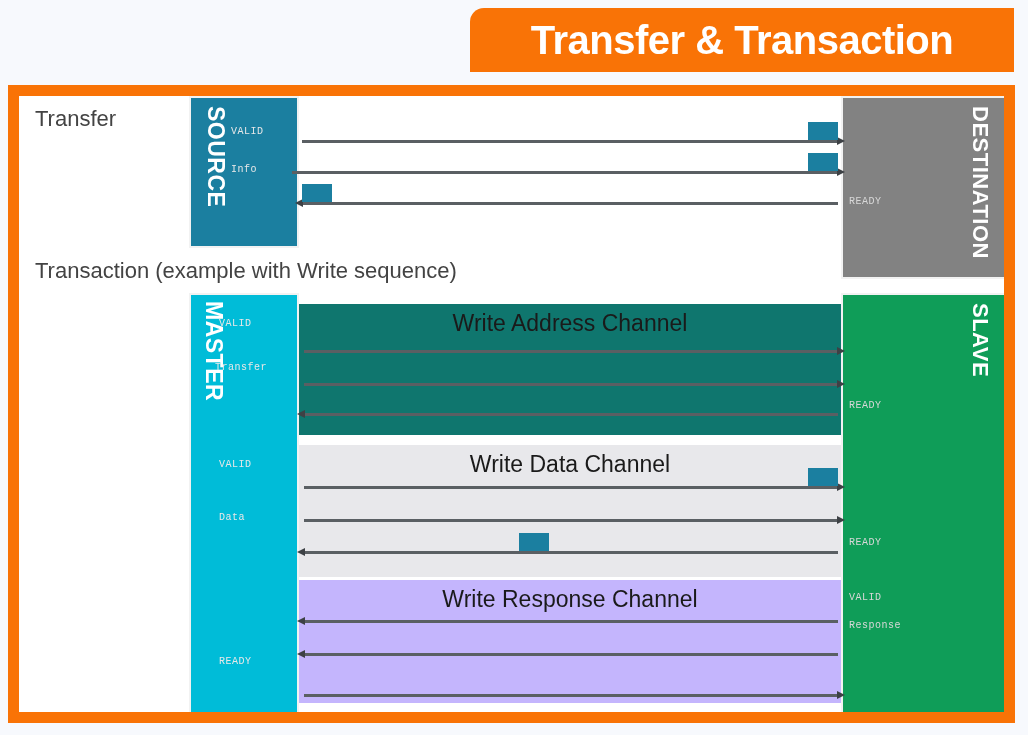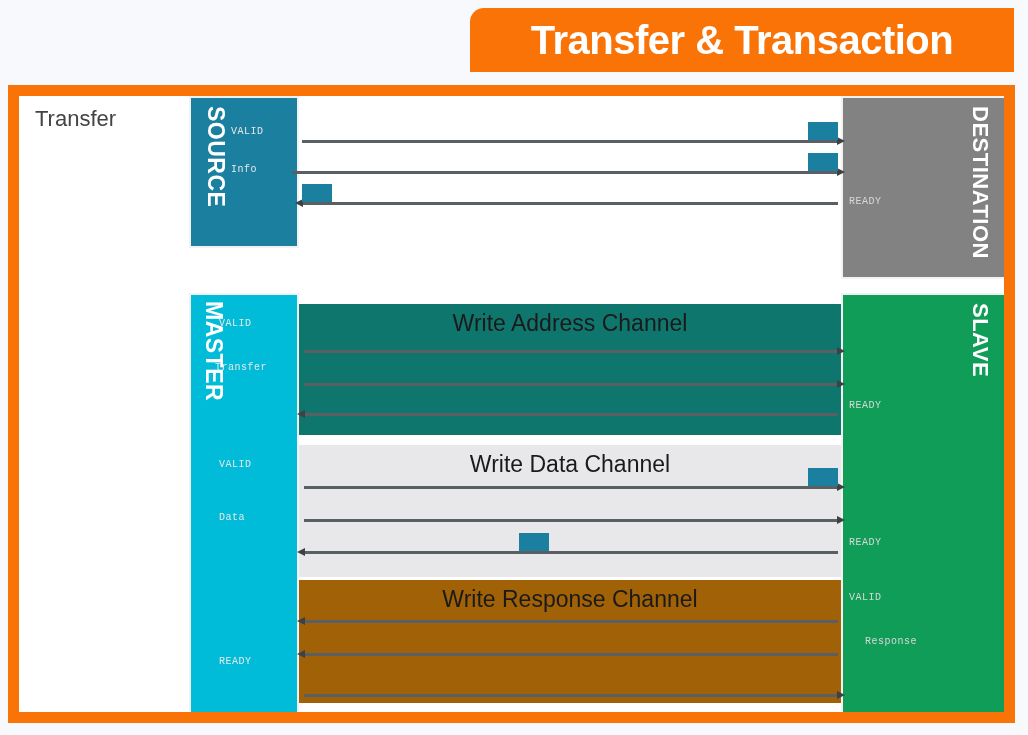--- a/index.html
+++ b/index.html
@@ -99,21 +99,21 @@
     position: absolute;
     left: 0; right: 0; top: 6px;
     text-align: center;
     font-size: 23px;
     color: #1a1a1a;
     font-family: "Liberation Sans", sans-serif;
     white-space: nowrap;
   }
   .band-addr { top: 208px; height: 131px; background: #0f766e; }
   .band-data { top: 349px; height: 132px; background: #e8e8eb; }
-  .band-resp { top: 484px; height: 123px; background: #a16207; }
+  .band-resp { top: 484px; height: 123px; background: #c4b5fd; }
 
   
   .arrow {
     position: absolute;
     height: 3px;
     background: #5a5f63;
   }
   .arrow::after {
     content: "";
     position: absolute;
@@ -144,20 +144,21 @@
 <div id="page">
 
   <div class="banner">
     <span class="banner-text">Transfer &amp; Transaction</span>
   </div>
 
   <div class="frame">
     <div class="panel">
 
       <div class="caption caption-transfer">Transfer</div>
+      <div class="caption caption-transaction">Transaction (example with Write sequence)</div>
 
       <div class="block blk-source">
         <span class="block-label rot-cw" style="left:38px; top:8px; font-size:23px;">SOURCE</span>
       </div>
 
       <div class="block blk-destination">
         <span class="block-label rot-cw" style="left:150px; top:8px; font-size:22px;">DESTINATION</span>
       </div>
 
       <div class="sig" style="left:212px; top:30px;">VALID</div>
@@ -203,21 +204,21 @@
       <div class="arrow to-right" style="left:285px; top:423px; width:534px;"></div>
       <div class="arrow to-left" style="left:285px; top:455px; width:534px;"></div>
 
       <div class="marker" style="left:789px; top:372px;"></div>
       <div class="marker" style="left:500px; top:437px;"></div>
 
       <div class="band band-resp">
         <div class="band-title">Write Response Channel</div>
       </div>
       <div class="sig sig-dark" style="left:830px; top:496px;">VALID</div>
-      <div class="sig sig-dark" style="left:830px; top:540px;margin-left:16px;">Response</div>
+      <div class="sig sig-dark" style="left:830px; top:524px;">Response</div>
       <div class="sig" style="left:200px; top:560px;">READY</div>
 
       <div class="arrow to-left" style="left:285px; top:524px; width:534px;"></div>
       <div class="arrow to-left" style="left:285px; top:557px; width:534px;"></div>
       <div class="arrow to-right" style="left:285px; top:598px; width:534px;"></div>
 
     </div>
   </div>
 </div>
 

